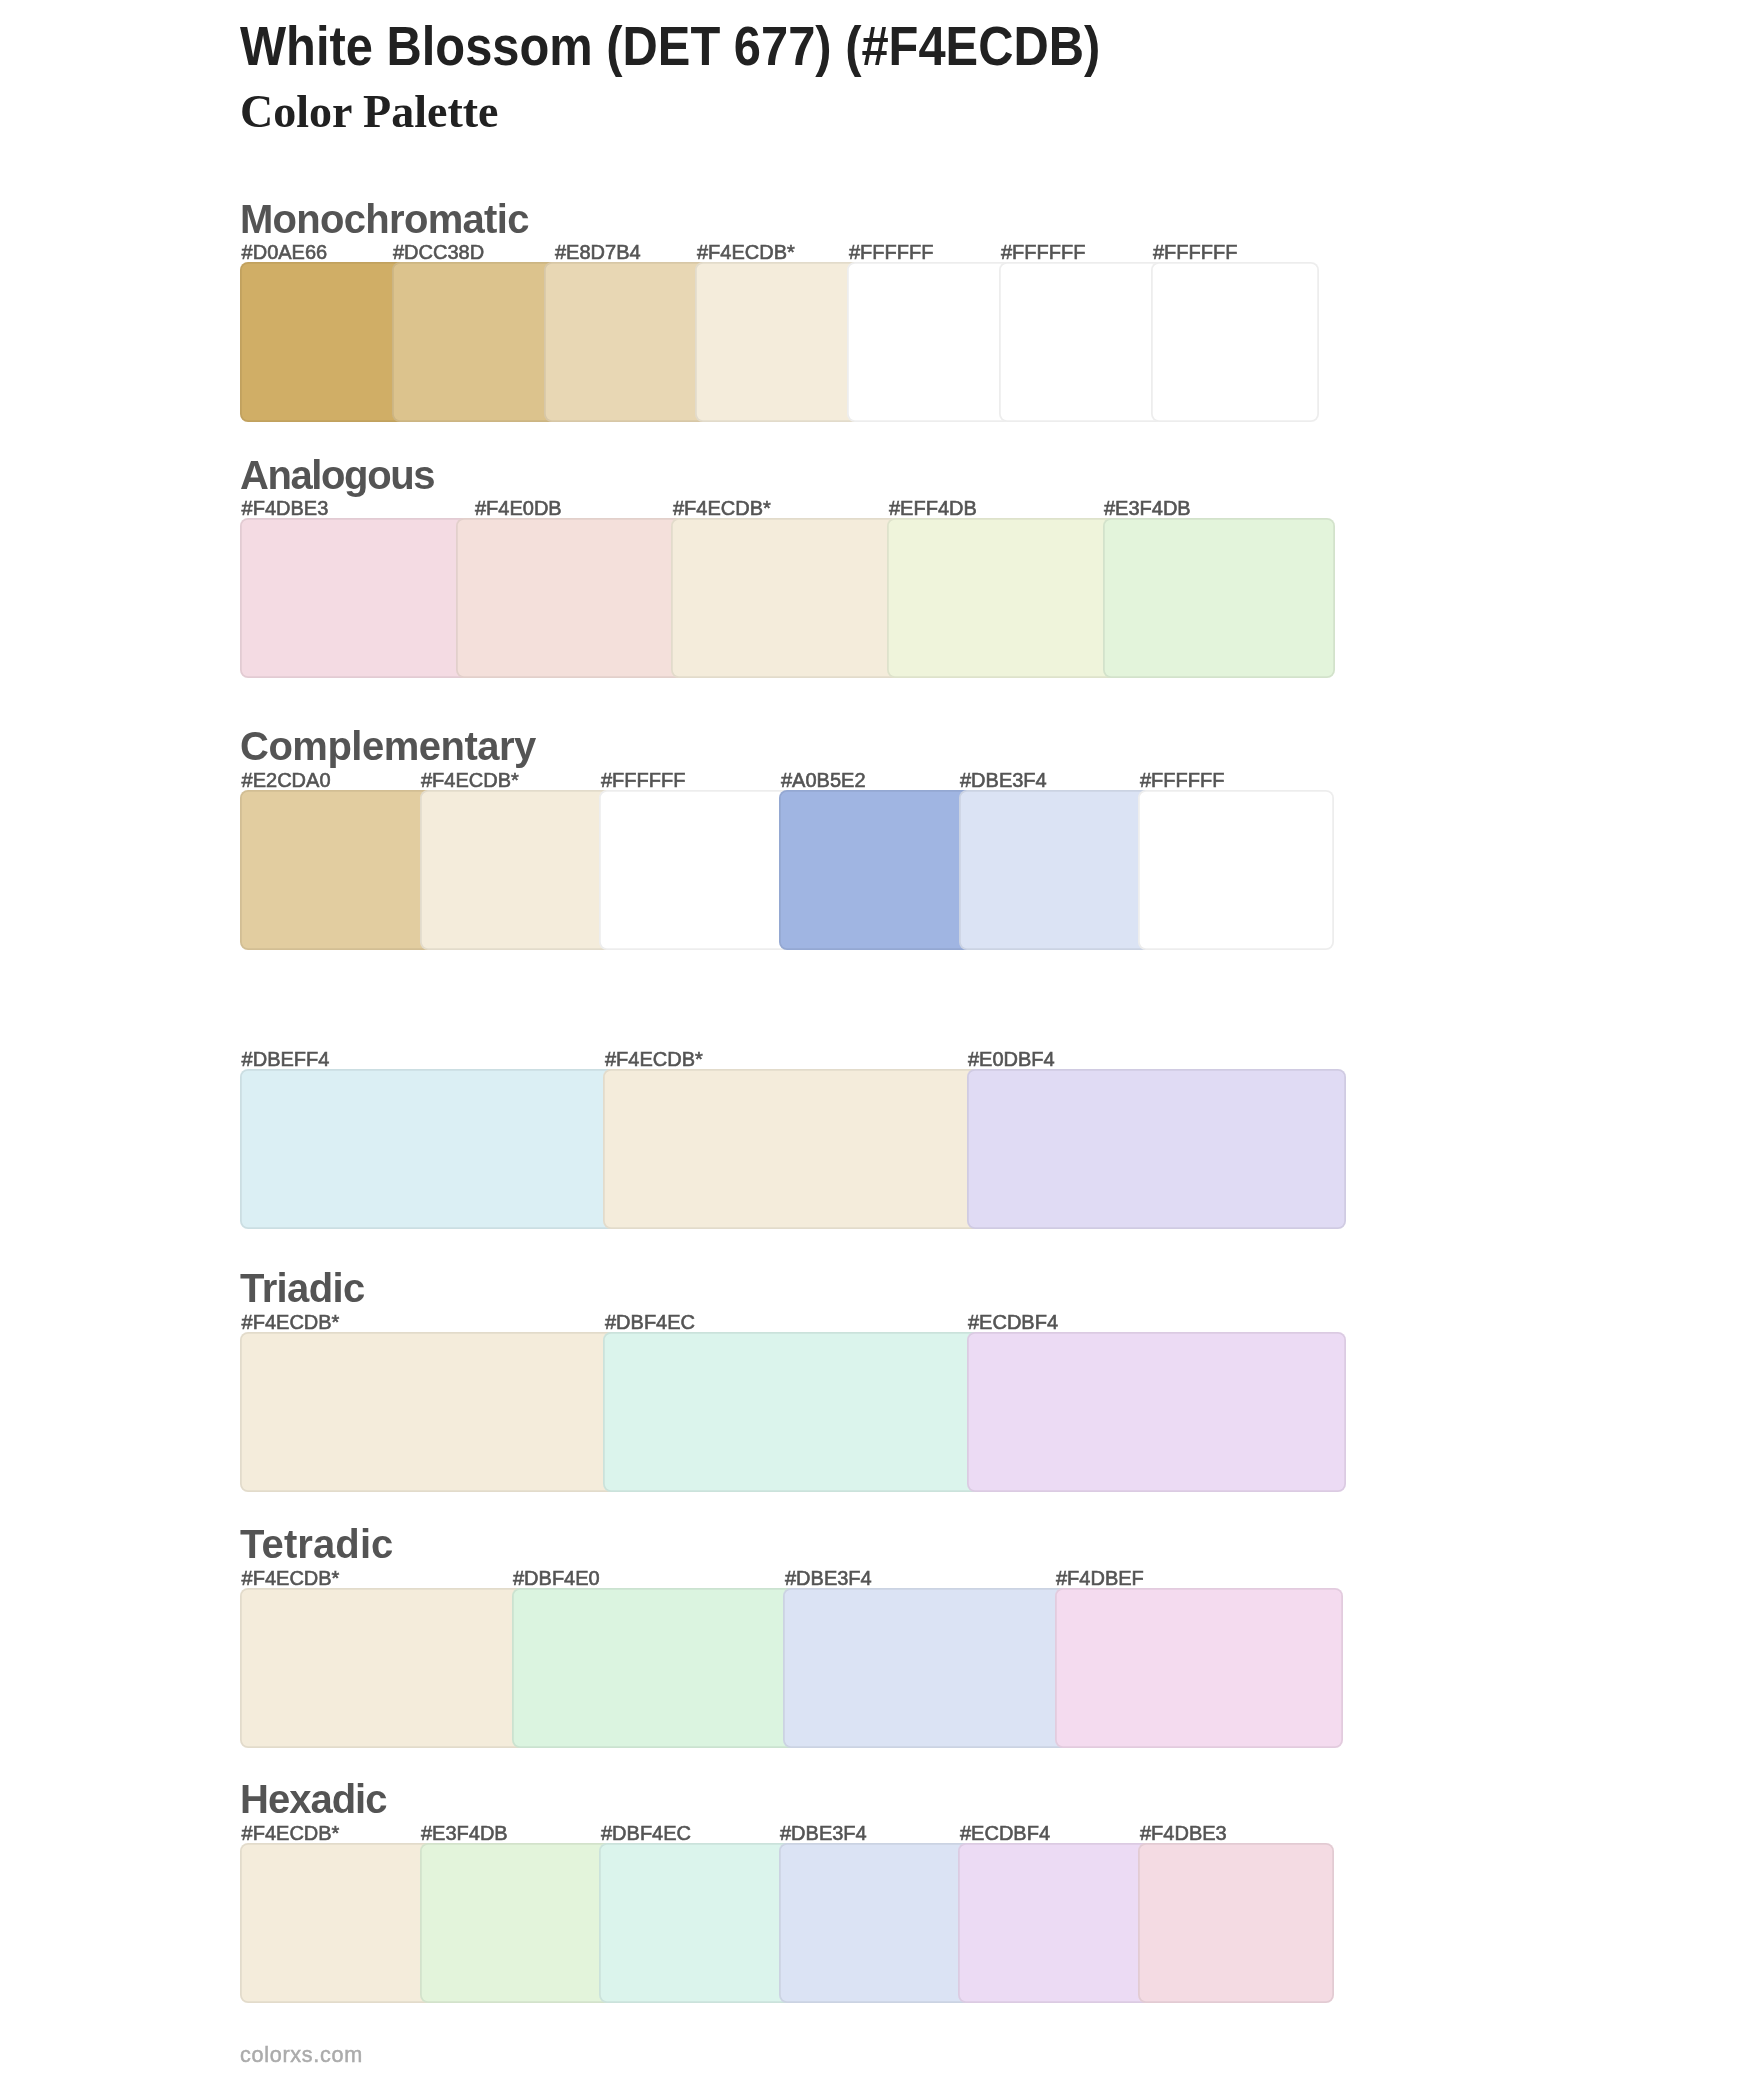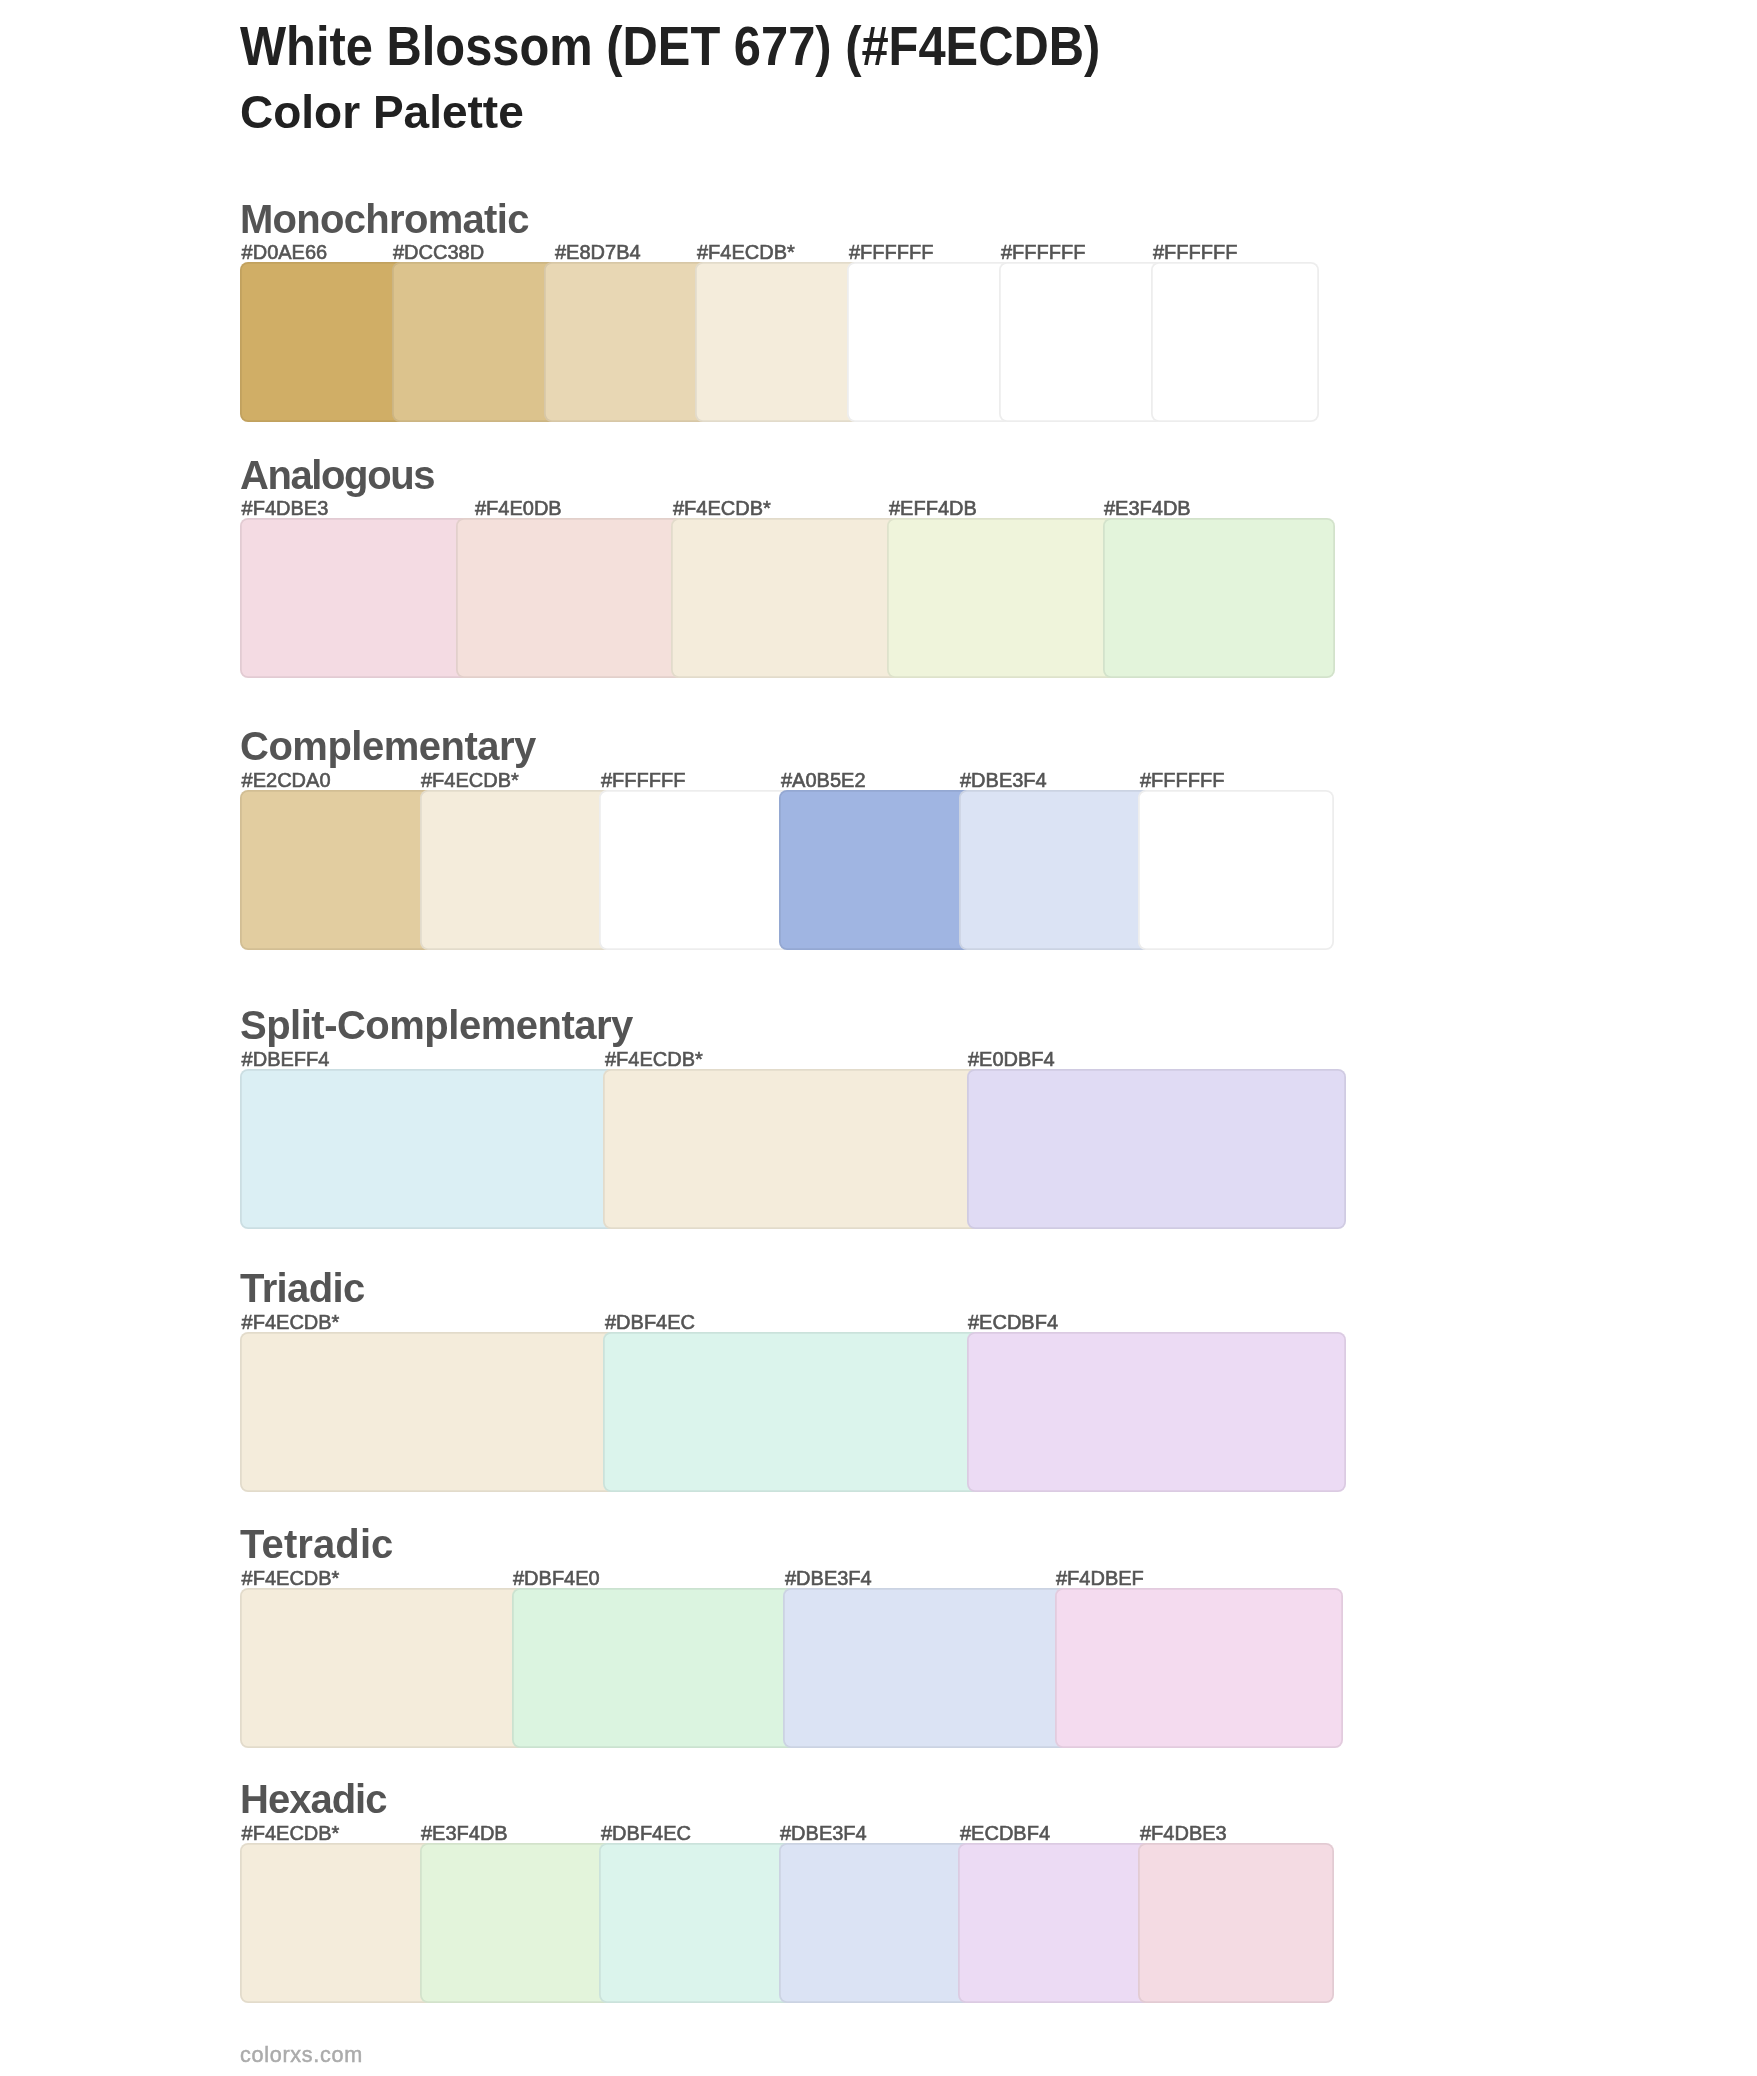--- a/index.html
+++ b/index.html
@@ -3,21 +3,21 @@
 <meta charset="utf-8">
 <style>
   html,body{margin:0;padding:0;}
   body{width:1757px;height:2077px;background:#ffffff;
        font-family:"Liberation Sans",sans-serif;
        overflow:hidden;position:relative;}
   .page{position:absolute;left:0;top:0;width:1757px;height:2077px;background:#ffffff;}
   .title-l1,.title-l2{position:absolute;left:240px;font-weight:700;white-space:nowrap;
        color:#212121;transform-origin:0 0;}
   .title-l1{font-size:55px;line-height:55px;transform:scaleX(0.888);}
-  .title-l2{font-size:46px;line-height:46px;transform:translateZ(0);}
+  .title-l2{font-size:46px;line-height:46px;transform:translateZ(0);font-family:Liberation Serif, serif;}
   .section{position:absolute;}
   .sec-head{position:absolute;left:0;top:8px;font-weight:700;white-space:nowrap;
        color:#545454;font-size:40px;line-height:40px;transform:translateZ(0);}
   .swatch-row{position:absolute;left:0;}
   .hexlabel{position:absolute;font-size:20px;font-weight:400;white-space:nowrap;
        color:#545454;line-height:20px;letter-spacing:0px;transform:translateZ(0);
        -webkit-text-stroke:0.6px #545454;}
   .swatch{position:absolute;top:0;border-radius:8px;
        box-shadow:inset 0 0 0 1.8px rgba(0,0,0,0.07);}
   .footer{position:absolute;left:240px;font-size:21.6px;line-height:21.6px;
@@ -75,21 +75,20 @@
       <div class="swatch" style="left: 359px; width: 196px; height: 160px; background: rgb(255, 255, 255);"></div>
       <div class="hexlabel" style="left:541px;top:-20.5px">#A0B5E2</div>
       <div class="swatch" style="left: 539px; width: 196px; height: 160px; background: rgb(160, 181, 226);"></div>
       <div class="hexlabel" style="left:720px;top:-20.5px">#DBE3F4</div>
       <div class="swatch" style="left: 719px; width: 196px; height: 160px; background: rgb(219, 227, 244);"></div>
       <div class="hexlabel" style="left:900px;top:-20.5px">#FFFFFF</div>
       <div class="swatch" style="left: 898px; width: 196px; height: 160px; background: rgb(255, 255, 255);"></div>
     </div>
   </div>
   <div class="section" style="left:240px;top:997px;width:1106px;height:232px">
-    <div class="sec-head" style="letter-spacing:-0.5px">Split-Complementary</div>
     <div class="swatch-row" style="top:72px;width:1106px;height:160px">
       <div class="hexlabel" style="left:1.6px;top:-20.5px">#DBEFF4</div>
       <div class="swatch" style="left: 0px; width: 379px; height: 160px; background: rgb(219, 239, 244);"></div>
       <div class="hexlabel" style="left:365px;top:-20.5px">#F4ECDB*</div>
       <div class="swatch" style="left: 363px; width: 379px; height: 160px; background: rgb(244, 236, 219);"></div>
       <div class="hexlabel" style="left:728px;top:-20.5px">#E0DBF4</div>
       <div class="swatch" style="left: 727px; width: 379px; height: 160px; background: rgb(224, 219, 244);"></div>
     </div>
   </div>
   <div class="section" style="left:240px;top:1260px;width:1106px;height:232px">

